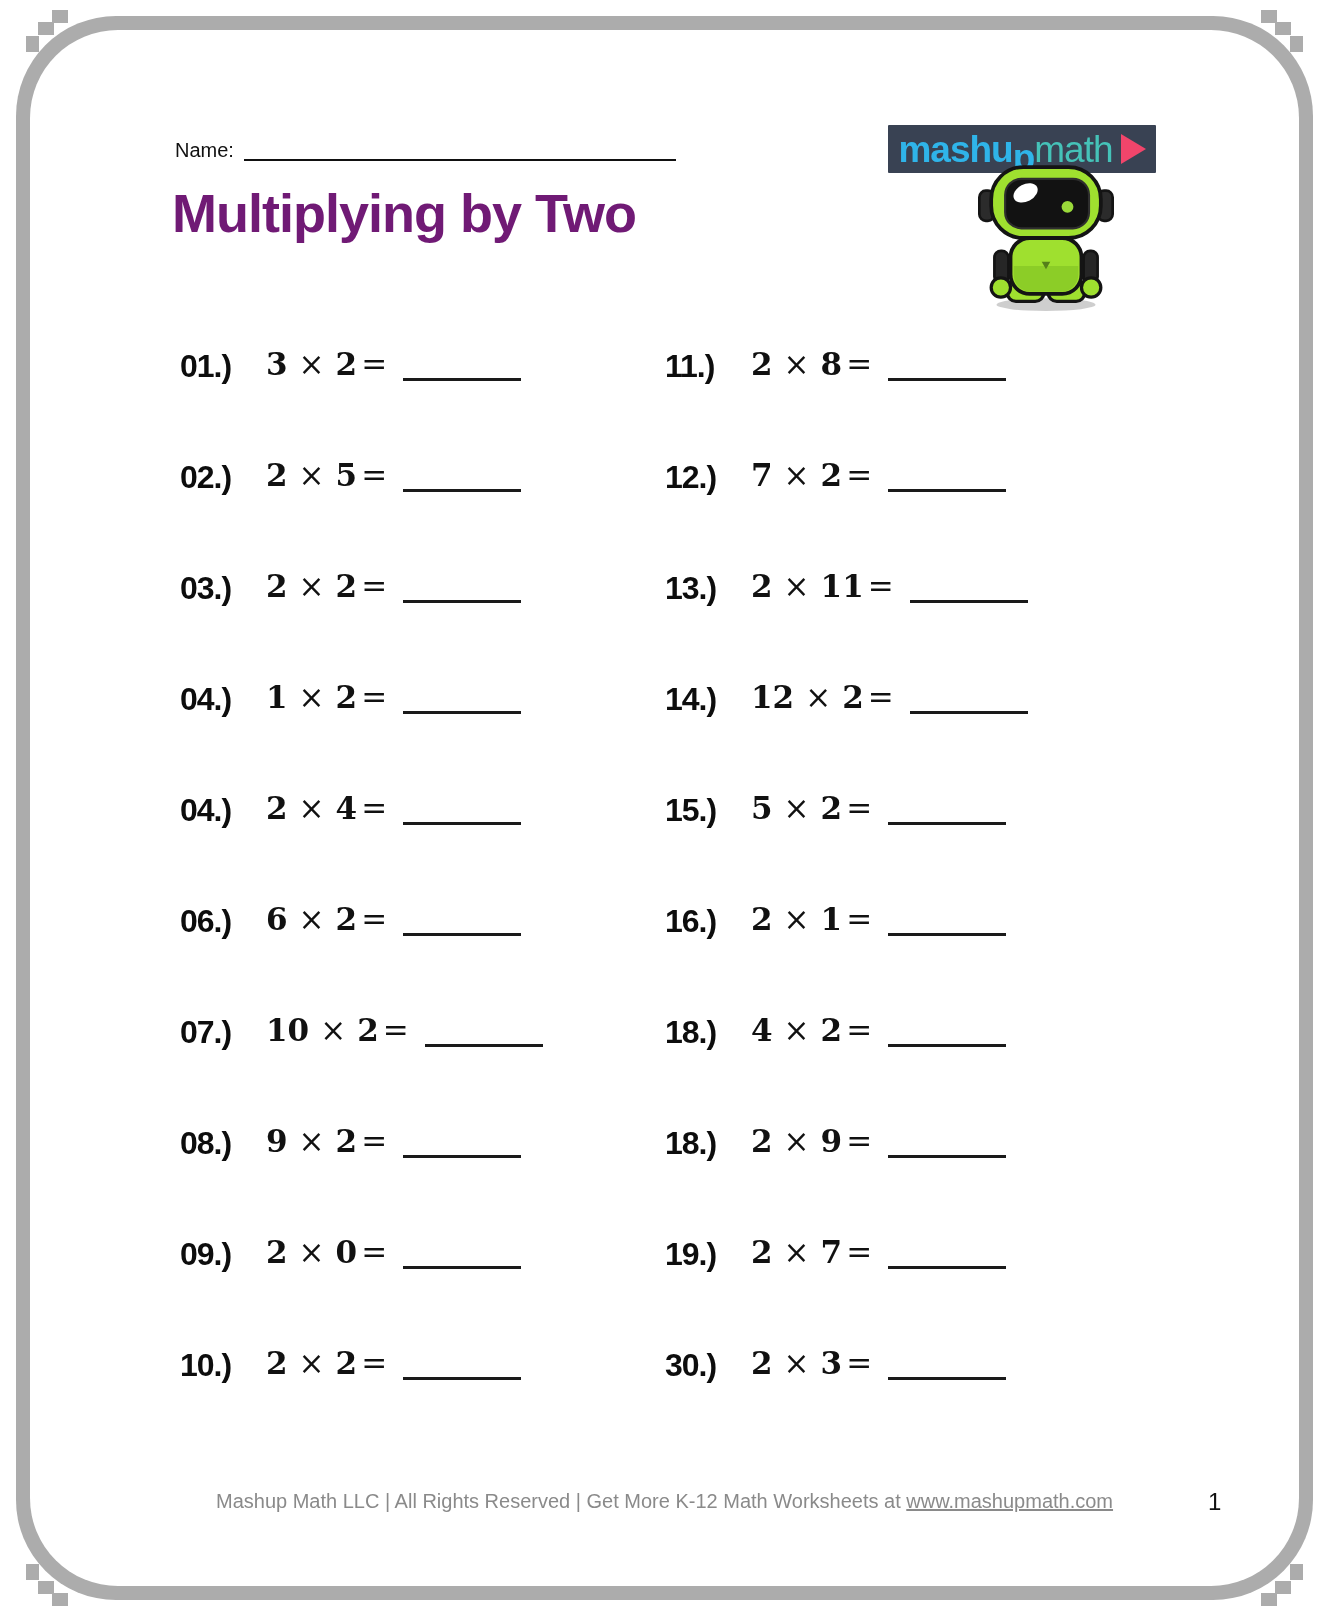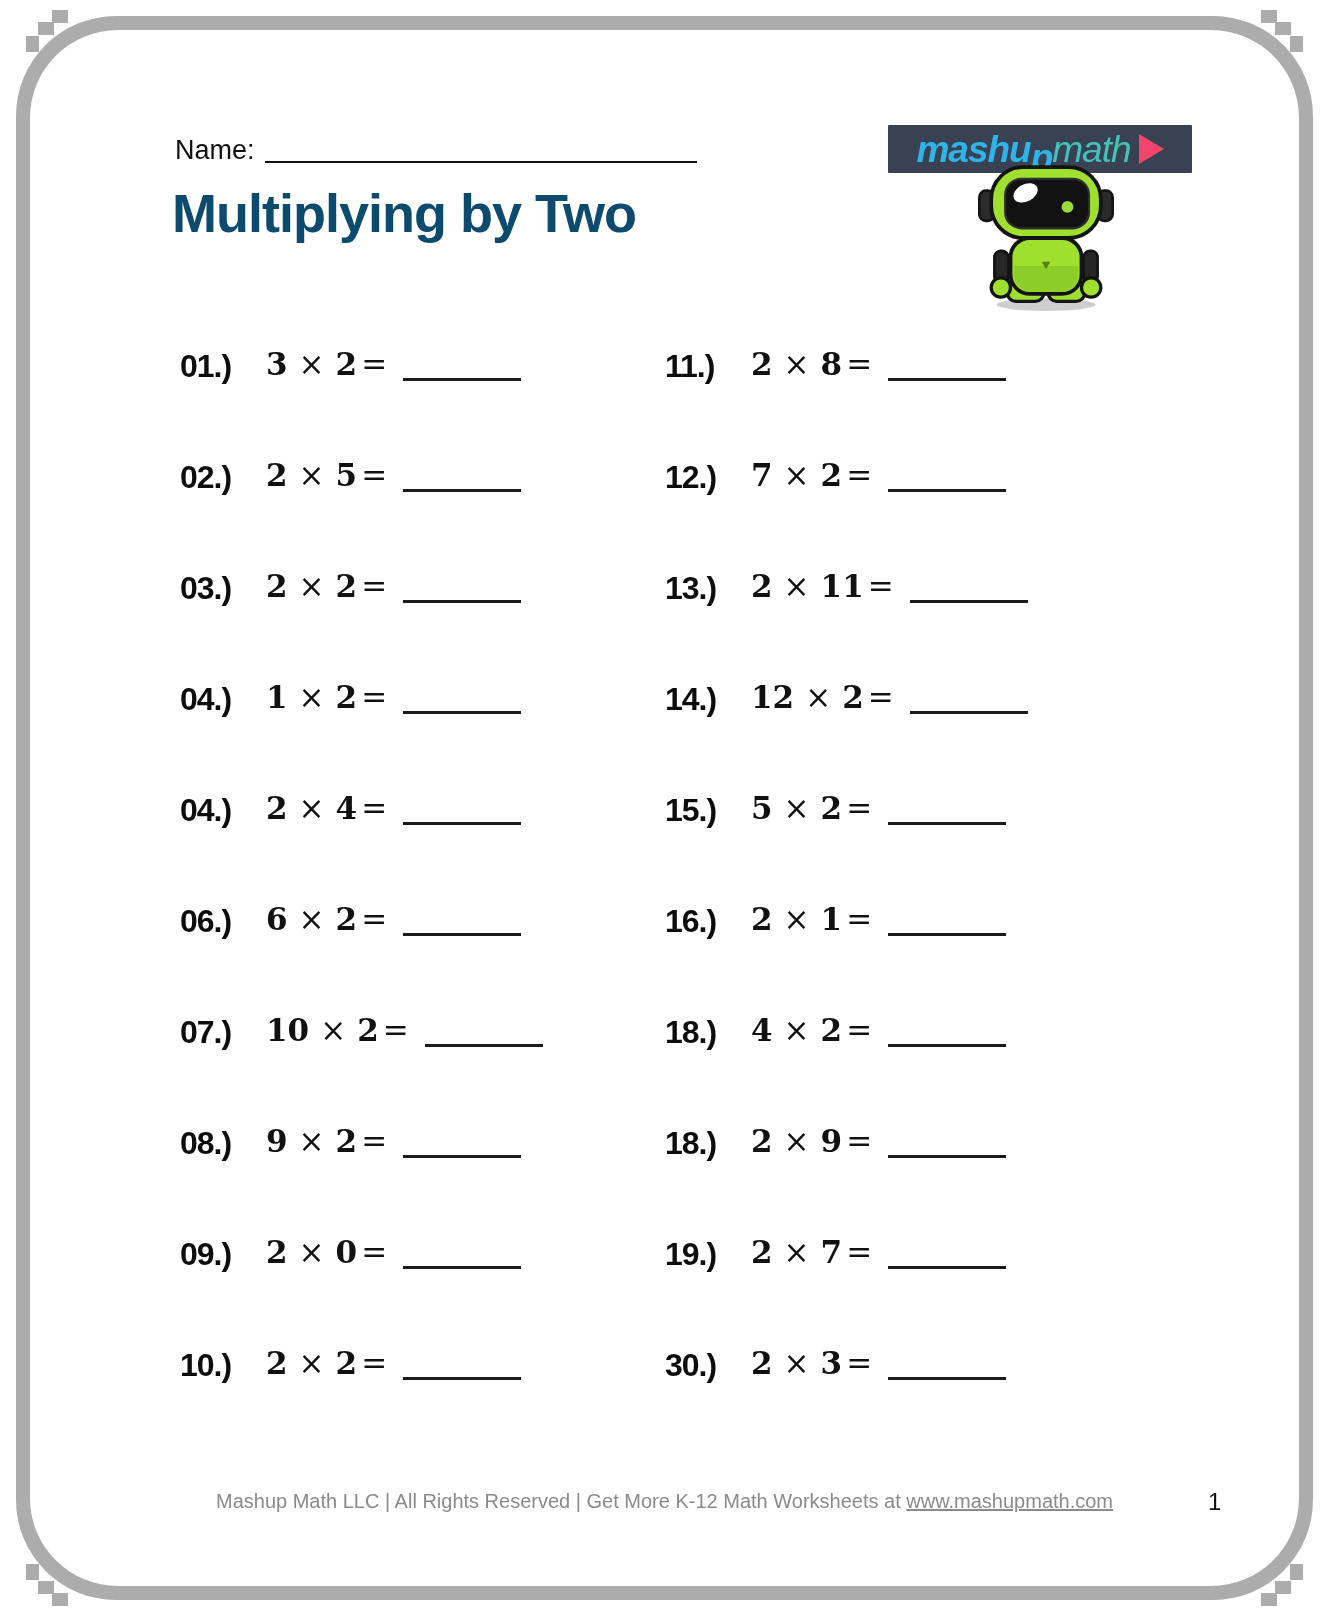--- a/index.html
+++ b/index.html
@@ -21,38 +21,37 @@
   
   .step{position:absolute;width:16px;height:13px;background:#acacac;}
   .s-tl1{left:52px;top:10px;} .s-tl2{left:38px;top:22px;} .s-tl3{left:26px;top:36px;width:13px;height:16px;}
   .s-tr1{right:52px;top:10px;} .s-tr2{right:38px;top:22px;} .s-tr3{right:26px;top:36px;width:13px;height:16px;}
   .s-bl1{left:52px;bottom:10px;} .s-bl2{left:38px;bottom:22px;} .s-bl3{left:26px;bottom:36px;width:13px;height:16px;}
   .s-br1{right:52px;bottom:10px;} .s-br2{right:38px;bottom:22px;} .s-br3{right:26px;bottom:36px;width:13px;height:16px;}
 
   .content{position:absolute;left:0;top:0;right:0;bottom:0;}
 
   
-  .name-row{position:absolute;left:145px;top:105px;font-size:27px;color:#111;}
+  .name-row{position:absolute;left:145px;top:105px;font-size:20px;color:#111;}
   .name-line{
     display:inline-block;width:432px;height:24px;
     border-bottom:2px solid #111;margin-left:10px;vertical-align:-4px;
   }
   .title{
     position:absolute;left:142px;top:152px;
-    font-size:54px;font-weight:800;letter-spacing:-1px;color:#0c4a6e;
+    font-size:54px;font-weight:800;letter-spacing:-1px;color:#701a75;
   }
   .directions{position:absolute;left:145px;top:222px;font-size:24px;color:#111;}
   .directions b{font-weight:700;}
 
   
   .logo-box{
-    position:absolute;left:858px;top:95px;width:304px;height:48px;
+    position:absolute;left:858px;top:95px;width:268px;height:48px;
     display:flex;align-items:center;justify-content:center;
     border-radius:1px;
-    font-style:italic;
   }
   .logo-text{font-size:37px;letter-spacing:-1px;line-height:1;}
   .logo-mashu{font-weight:700;}
   .logo-p{font-weight:700;position:relative;top:8px;}
   .logo-math{font-weight:400;}
   .play-tri{
     width:0;height:0;margin-left:8px;
     border-top:15px solid transparent;border-bottom:15px solid transparent;
     border-left:25px solid #f1456b;
   }

